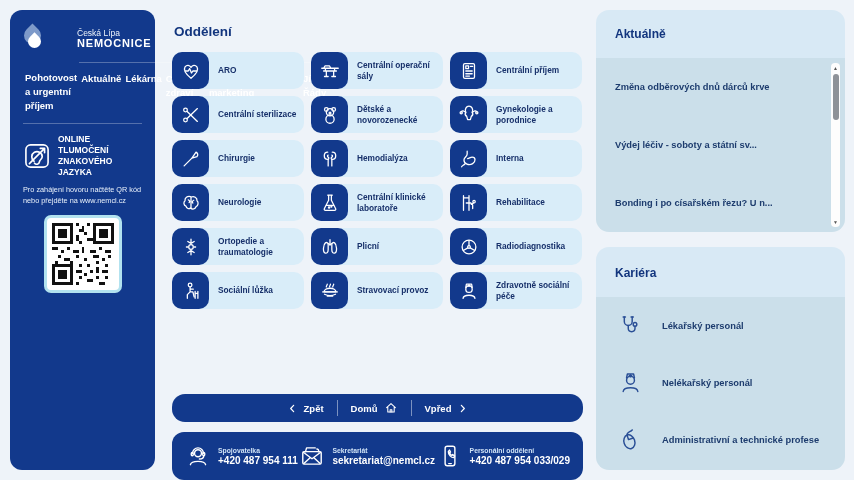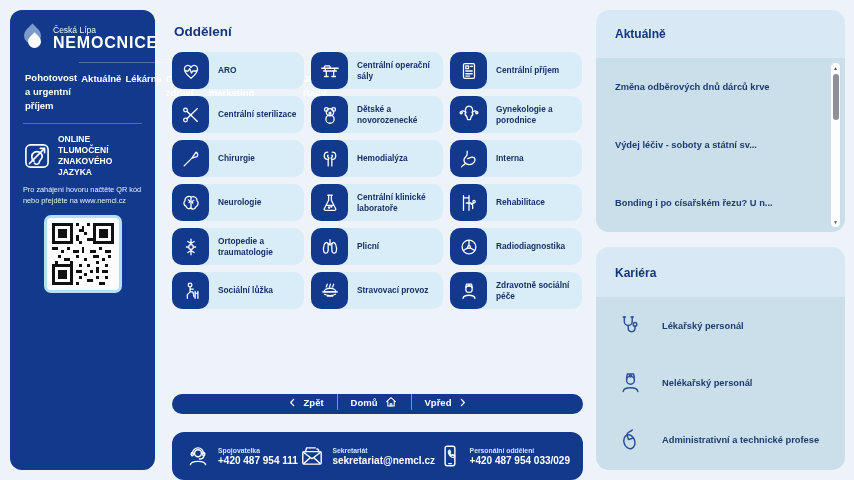--- a/index.html
+++ b/index.html
@@ -16,23 +16,23 @@
   .sidebar {
     position:absolute; left:10px; top:10px; width:145px; height:460px;
     background:#12398c; border-radius:12px; color:#fff;
     padding:12px 13px; display:flex; flex-direction:column;
   }
   .logo { display:flex; align-items:center; gap:6px; padding:4px 0 10px 0; }
   .drops { position:relative; width:24px; height:26px; flex:0 0 24px; }
   .drop { position:absolute; border-radius:0 50% 50% 50%; transform:rotate(45deg); }
   .drop-back { width:17px; height:17px; left:1px; top:1px; background:#7e9ac9; }
   .drop-front { width:13px; height:13px; left:5px; top:9px; background:#ffffff; }
-  .logo-text { line-height:1.05; }
+  .logo-text { line-height:1.05;margin-left:24px; }
   .logo-top { font-size:8.5px; color:#eef4fb; }
-  .logo-bottom { font-size:16px; font-weight:bold; letter-spacing:.8px; }
+  .logo-bottom { font-size:11px; font-weight:bold; letter-spacing:.8px; }
   .nav-list { display:flex; flex-direction:row; }
   .nav-item {
     font-size:9.5px; font-weight:bold; padding:9px 2px; line-height:1.45;
     border-top:1px solid rgba(255,255,255,.28); cursor:pointer;
   }
   .nav-item:first-child { border-top:none; }
   .interp { border-top:1px solid rgba(255,255,255,.28); margin-top:2px; padding-top:10px; }
   .interp-head { display:flex; align-items:center; gap:7px; }
   .interp-title { font-size:8.5px; font-weight:bold; line-height:1.3; }
   .interp-desc { font-size:7.3px; line-height:1.4; margin-top:7px; color:#e8f0fa; }
@@ -50,23 +50,23 @@
     height:37px; background:#d9edf9; border-radius:10px;
     display:flex; align-items:center; cursor:pointer;
   }
   .tile {
     width:37px; height:37px; flex:0 0 37px; background:#12398c; border-radius:10px;
     display:flex; align-items:center; justify-content:center;
   }
   .dept-label { padding:0 6px 0 9px; font-size:8.3px; font-weight:bold; color:#17306a; line-height:1.3; }
 
   .navbar {
-    position:absolute; left:172px; top:394px; width:411px; height:20px;
+    position:absolute; left:172px; top:394px; width:411px; height:28px;
     background:#12398c; border-radius:13px; color:#fff;
-    display:flex; justify-content:center;
+    display:flex; align-items:center; justify-content:center;
   }
   .nav-seg {
     display:flex; align-items:center; gap:6px; padding:0 13px; height:16px;
     font-size:9.5px; font-weight:bold; cursor:pointer;
   }
   .nav-seg + .nav-seg { border-left:1px solid rgba(255,255,255,.45); }
 
   .contactbar {
     position:absolute; left:172px; top:432px; width:411px; height:48px;
     background:#12398c; border-radius:12px; color:#fff;

